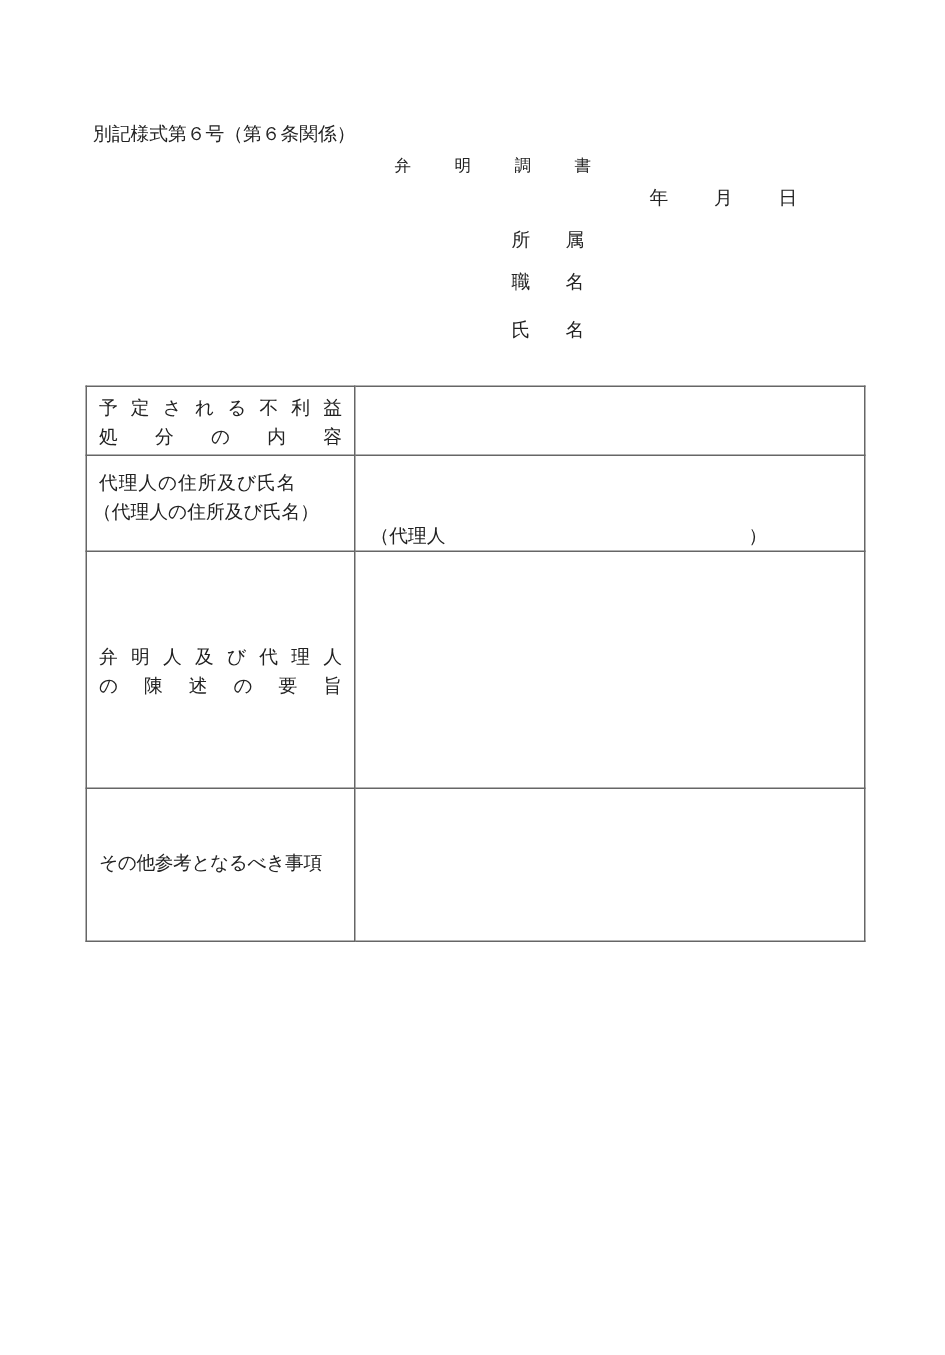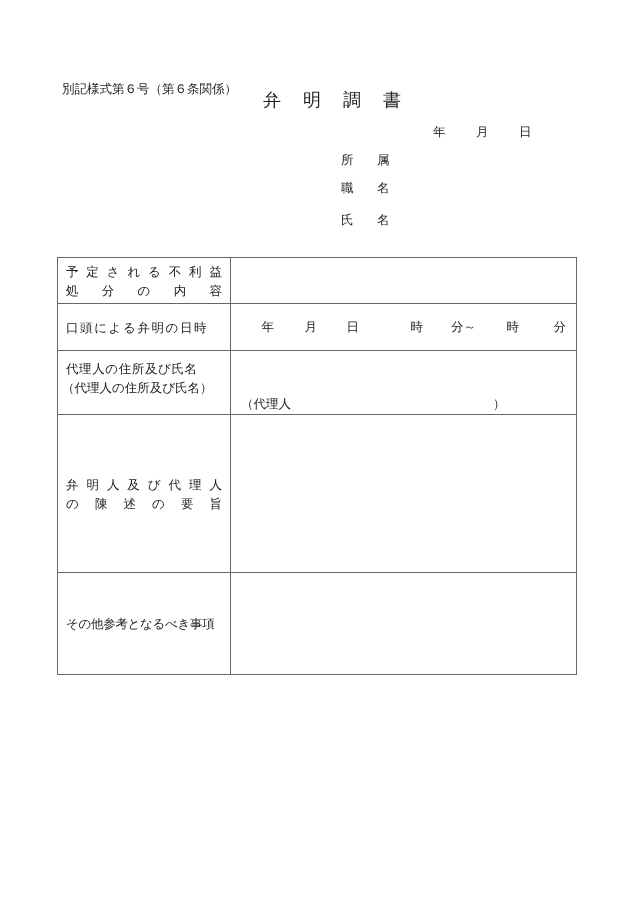--- a/index.html
+++ b/index.html
@@ -1,20 +1,20 @@
 <!DOCTYPE html>
 <html><head>
 <meta charset="utf-8">
 <style>
   html, body { margin:0; padding:0; background:#ffffff; }
   body { width:630px; height:903px; position:relative; overflow:hidden;
          font-family:"DejaVu Serif","Liberation Serif",serif; color:#222; font-size:12.5px; }
   .abs { position:absolute; white-space:nowrap; }
   .form-label { left:62px; top:81px; font-size:12.5px; }
-  .title { left:263px; top:88px; font-size:18px; letter-spacing:0; }
+  .title { left:263px; top:103px; font-size:11px; letter-spacing:0; }
   .title span { display:inline-block; width:40px; }
   .date-line { left:433px; top:124px; }
   .date-line span { display:inline-block; width:43px; }
   .sig { left:341px; }
   .sig span { display:inline-block; width:36px; }
   table.form { position:absolute; left:57px; top:257px; width:520px; border-collapse:collapse; }
   table.form td { border:1.5px solid #666; padding:0; vertical-align:middle; }
   td.lbl { width:162px; padding:0 8px !important; font-size:12.5px; line-height:19px; }
   .spread { display:flex; justify-content:space-between; }
   .datetime { display:flex; justify-content:flex-end; padding-right:10px; }
@@ -64,36 +64,20 @@
         <span>処</span>
             <span>分</span>
             <span>の</span>
             <span>内</span>
             <span>容</span>
       </div>
     </td>
     <td></td>
   </tr>
 
-  <tr style="height:47px;">
-    <td class="lbl">
-      <div style="letter-spacing:1.6px;">口頭による弁明の日時</div>
-    </td>
-    <td>
-      <div class="datetime">
-        <span style="width:43px;text-align:right;">年</span>
-        <span style="width:43px;text-align:right;">月</span>
-        <span style="width:42px;text-align:right;">日</span>
-        <span style="width:64px;text-align:right;">時</span>
-        <span style="width:53px;text-align:right;">分～</span>
-        <span style="width:43px;text-align:right;">時</span>
-        <span style="width:47px;text-align:right;">分</span>
-      </div>
-    </td>
-  </tr>
 
 
   <tr style="height:64px;">
     <td class="lbl">
       <div style="letter-spacing:0.6px;margin-top:-10px;">代理人の住所及び氏名</div>
       <div style="margin-left:-4px;">（代理人の住所及び氏名）</div>
     </td>
     <td>
       <div class="proxy">
         <span class="open">（代理人</span>
@@ -121,18 +105,18 @@
             <span>の</span>
             <span>要</span>
             <span>旨</span>
       </div>
     </td>
     <td></td>
   </tr>
 
   <tr style="height:102px;">
     <td class="lbl">
-      <div style="letter-spacing:-0.3px;">その他参考となるべき事項</div>
+      <div style="letter-spacing:-0.3px;font-family:Liberation Mono, monospace;">その他参考となるべき事項</div>
     </td>
     <td></td>
   </tr>
 </tbody>
   </table>
 
 </body></html>

